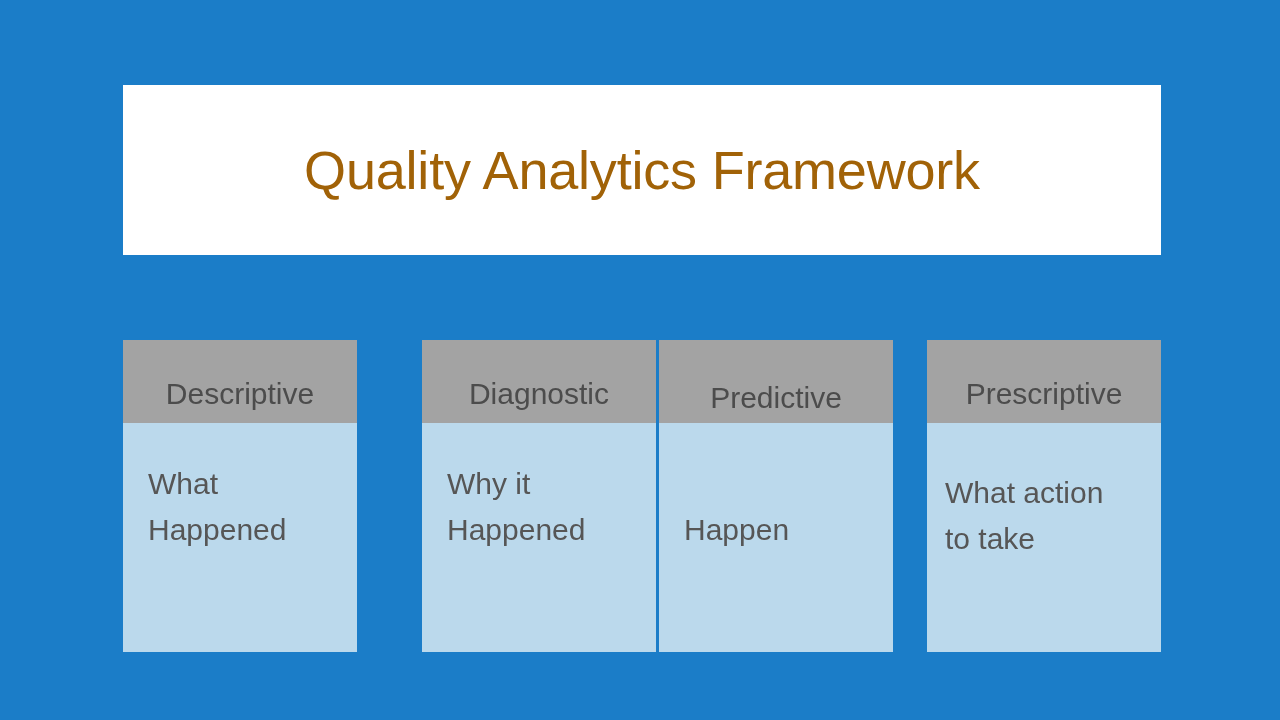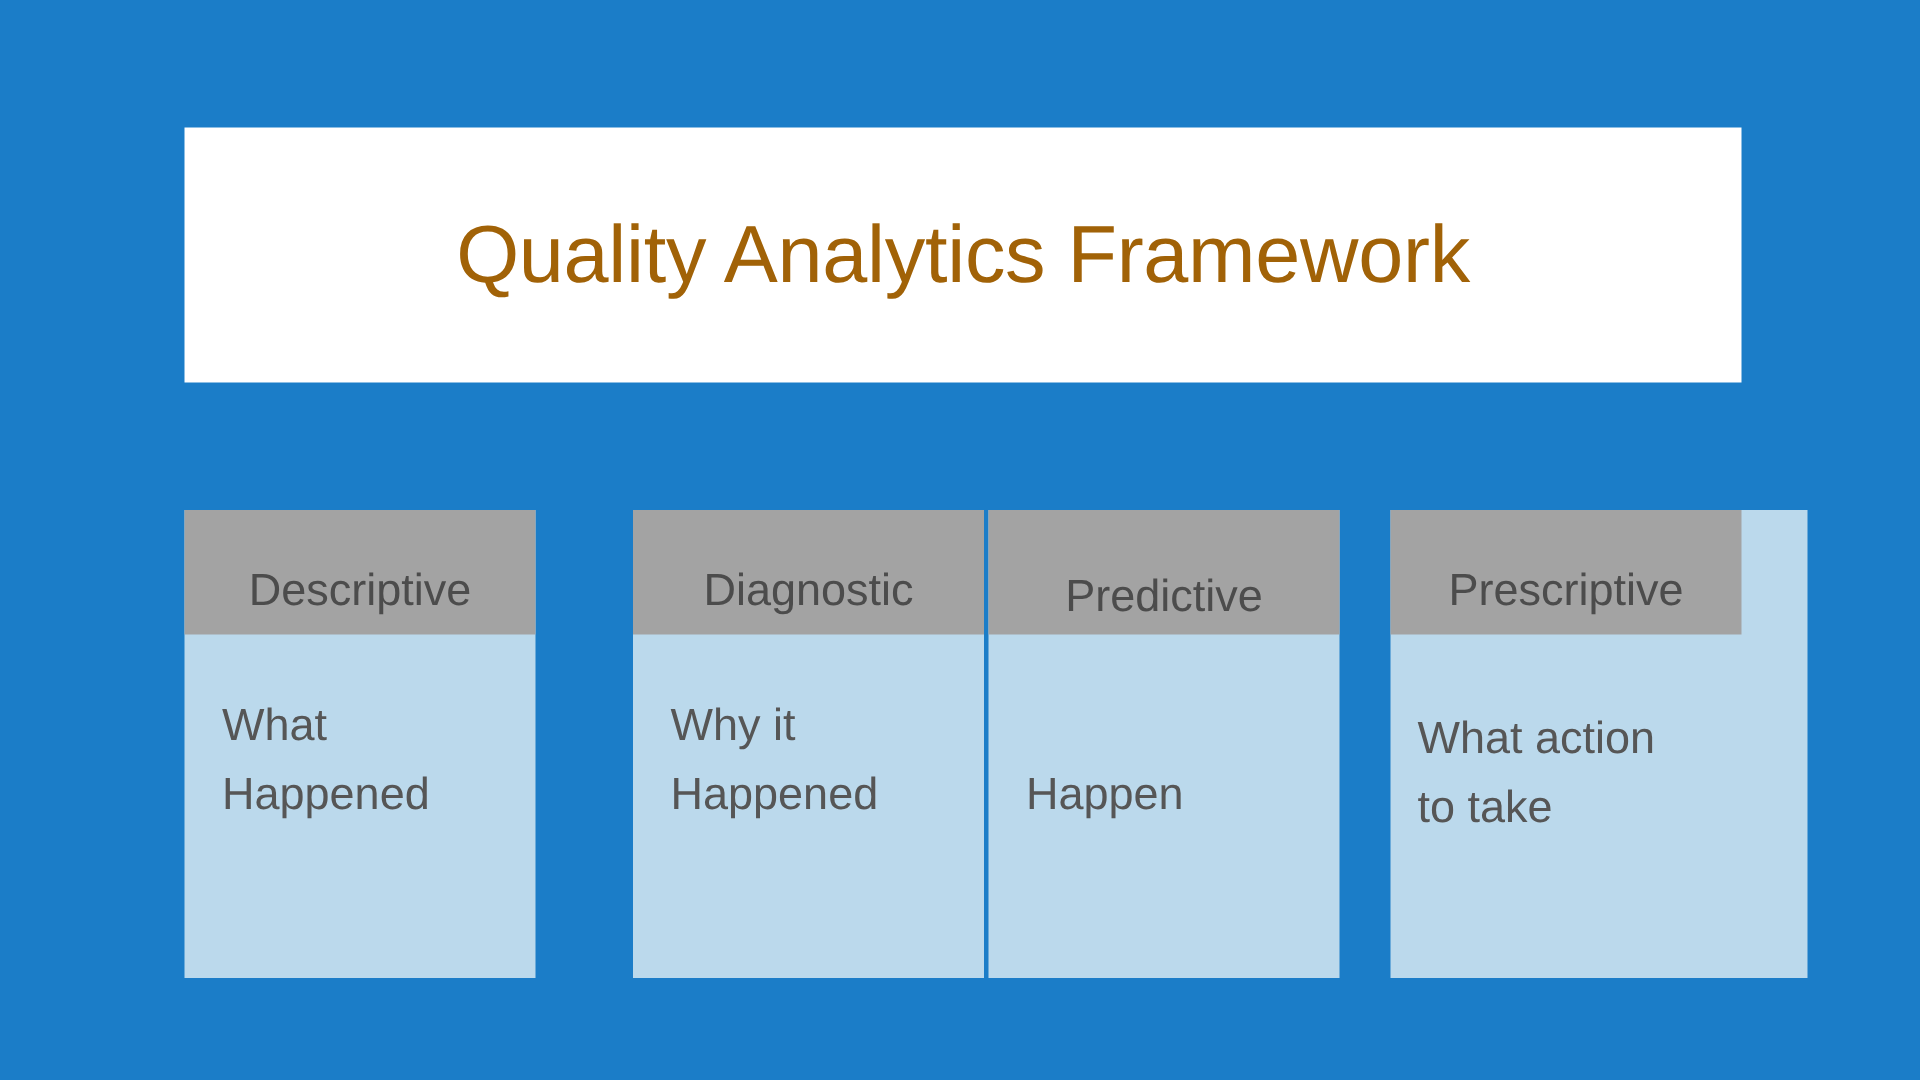--- a/index.html
+++ b/index.html
@@ -57,21 +57,21 @@
     position: absolute;
     top: 0;
     width: 234px;
     height: 312px;
     background: #bbd9ec;
   }
 
   .card-1 { left: 0px; }
   .card-2 { left: 268px; margin-left: 31px; }
   .card-3 { left: 536px; }
-  .card-4 { left: 804px; padding-left: 44px; }
+  .card-4 { left: 804px; }
 
   .card-header {
     position: absolute;
     left: 0;
     top: 0;
     width: 234px;
     height: 83px;
     background: #a3a3a3;
     box-sizing: border-box;
   }

